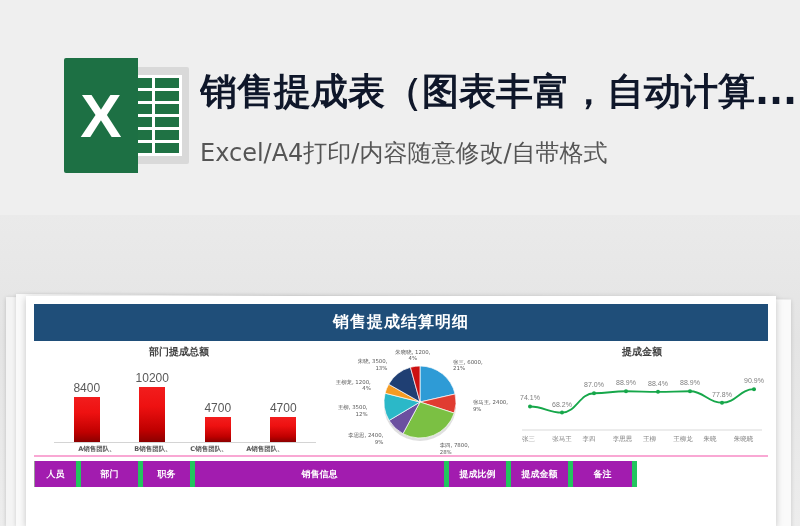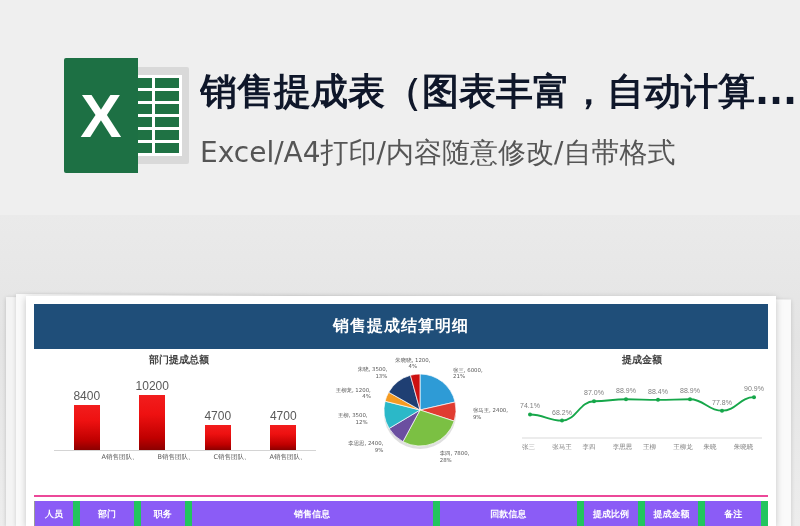--- a/index.html
+++ b/index.html
@@ -35,21 +35,21 @@
   }
 
   .banner-title {
     position: absolute; left: 200px; top: 64px; width: 600px; height: 56px;
     color: #0f172a; font-size: 37px; font-weight: bold; line-height: 56px;
     white-space: nowrap; overflow: hidden;
     font-family: "DejaVu Sans", "Liberation Sans", sans-serif;
   }
   .banner-sub {
     position: absolute; left: 200px; top: 132px; width: 600px; height: 42px;
-    color: #555555; font-size: 28px; line-height: 42px; white-space: nowrap;
+    color: #555555; font-size: 24px; line-height: 42px; white-space: nowrap;
     font-family: "DejaVu Sans", "Liberation Sans", sans-serif;
   }
 
   
   .desk { position: absolute; left: 0; top: 215px; width: 800px; height: 311px;
           background: linear-gradient(180deg,#eaeaea 0%, #e4e4e4 40%, #ededed 100%); }
   .pencil {
     position: absolute; left: 450px; top: 252px; width: 300px; height: 12px;
     transform: rotate(-4.2deg); transform-origin: left center;
     filter: drop-shadow(0 3px 3px rgba(0,0,0,0.25));
@@ -82,70 +82,70 @@
     transform: skewY(0.4deg); transform-origin: left top;
   }
 
   
   .doc {
     position: absolute; left: 26px; top: 296px; width: 750px; height: 230px;
     background: #ffffff; box-shadow: 0 2px 7px rgba(0,0,0,.22);
     overflow: hidden; padding: 8px 8px 0 8px;
   }
   .doc-title-bar {
-    height: 45px; background: #1f4e79; display: flex; align-items: center; justify-content: center;
+    height: 37px; background: #1f4e79; display: flex; align-items: center; justify-content: center;
     color: #ffffff; font-size: 16px; font-weight: bold; letter-spacing: 1px;
     font-family: "DejaVu Sans", "Liberation Sans", sans-serif;
   }
   .doc-meta {
     height: 22px; display: flex; align-items: center; justify-content: flex-end;
     border-bottom: 2px solid #2c5e8f; padding-right: 18px; gap: 0px;
     font-family: "DejaVu Sans", "Liberation Sans", sans-serif;
   }
   .meta-lbl { color: #1a1aa8; font-size: 9.5px; font-weight: bold; width: 72px; text-align: center; }
   .meta-val { color: #1a1aa8; font-size: 9.5px; font-weight: bold; width: 88px; text-align: center; }
 
   
-  .charts { display: flex; height: 148px; border-bottom: 2px solid #ec4899; }
+  .charts { display: flex; height: 116px; border-bottom: 2px solid #f9a8d4; }
   .chart-box { position: relative; height: 124px; }
   .c-bar { width: 290px; }
   .c-pie { width: 192px; }
   .c-line { width: 252px; }
 
   .chart-title {
     text-align: center; font-size: 10px; color: #404040; font-weight: bold;
     padding-top: 4px; font-family: "DejaVu Sans", "Liberation Sans", sans-serif;
   }
 
   
   .bars { position: absolute; left: 20px; right: 8px; top: 22px; height: 80px;
           display: flex; align-items: flex-end; justify-content: space-around;
           border-bottom: 1px solid #d4d4d4; }
   .bar-col { width: 56px; display: flex; flex-direction: column; align-items: center; justify-content: flex-end; height: 100%; }
   .bar-val { font-size: 12px; color: #595959; margin-bottom: 2px; font-family: "Liberation Sans", sans-serif; }
   .bar-rect { width: 26px; background: linear-gradient(180deg,#f21d1d 0%, #ee1111 35%, #c00000 78%, #8b0000 100%); }
-  .bar-axis { position: absolute; left: 20px; right: 8px; top: 104px; display: flex; justify-content: flex-end; }
+  .bar-axis { position: absolute; left: 20px; right: 16px; top: 104px; display: flex; justify-content: center; font-weight: bold; }
   .bar-lbl { width: 56px; text-align: center; font-size: 6.5px; color: #595959;
              font-family: "DejaVu Sans", "Liberation Sans", sans-serif; }
 
   
   .pie-wrap { position: absolute; left: 0; top: 4px; width: 192px; height: 120px; }
 
   
   .line-wrap { position: absolute; left: 0; top: 18px; width: 252px; height: 72px; }
   .line-axis { position: absolute; left: 6px; right: 4px; top: 94px; display: flex; justify-content: space-between; }
   .line-lbl { flex: 1; text-align: left; font-size: 6.5px; color: #808080;
               font-family: "DejaVu Sans", "Liberation Sans", sans-serif; }
 
   
   .tbl { margin-top: 4px; display: flex; height: 26px; border-left: 1px solid #9a9a9a; }
   .th {
-    background: #8b5cf6; color: #ffffff; font-size: 9px; font-weight: bold;
+    background: #a21caf; color: #ffffff; font-size: 9px; font-weight: bold;
     display: flex; align-items: center; justify-content: center;
-    border-right: 7px solid #22c55e; overflow: hidden; white-space: nowrap;
+    border-right: 5px solid #22c55e; overflow: hidden; white-space: nowrap;
     font-family: "DejaVu Sans", "Liberation Sans", sans-serif;
   }
 </style>
 </head>
 <body>
 
 <div id="page">
 
   <div class="banner">
     <div class="xl-logo">
@@ -276,19 +276,18 @@
             <div class="line-lbl">朱晓晓</div>
           </div>
       </div>
     </div>
 
     <div class="tbl" id="tbl">
         <div class="th" style="width: 46px;">人员</div>
         <div class="th" style="width: 62px;">部门</div>
         <div class="th" style="width: 52px;">职务</div>
         <div class="th" style="width: 254px;">销售信息</div>
-        <div class="th" style="width: 148px;">回款信息</div>
         <div class="th" style="width: 62px;">提成比例</div>
         <div class="th" style="width: 62px;">提成金额</div>
         <div class="th" style="width: 64px;">备注</div>
       </div>
   </div>
 </div>
 
 </body></html>

